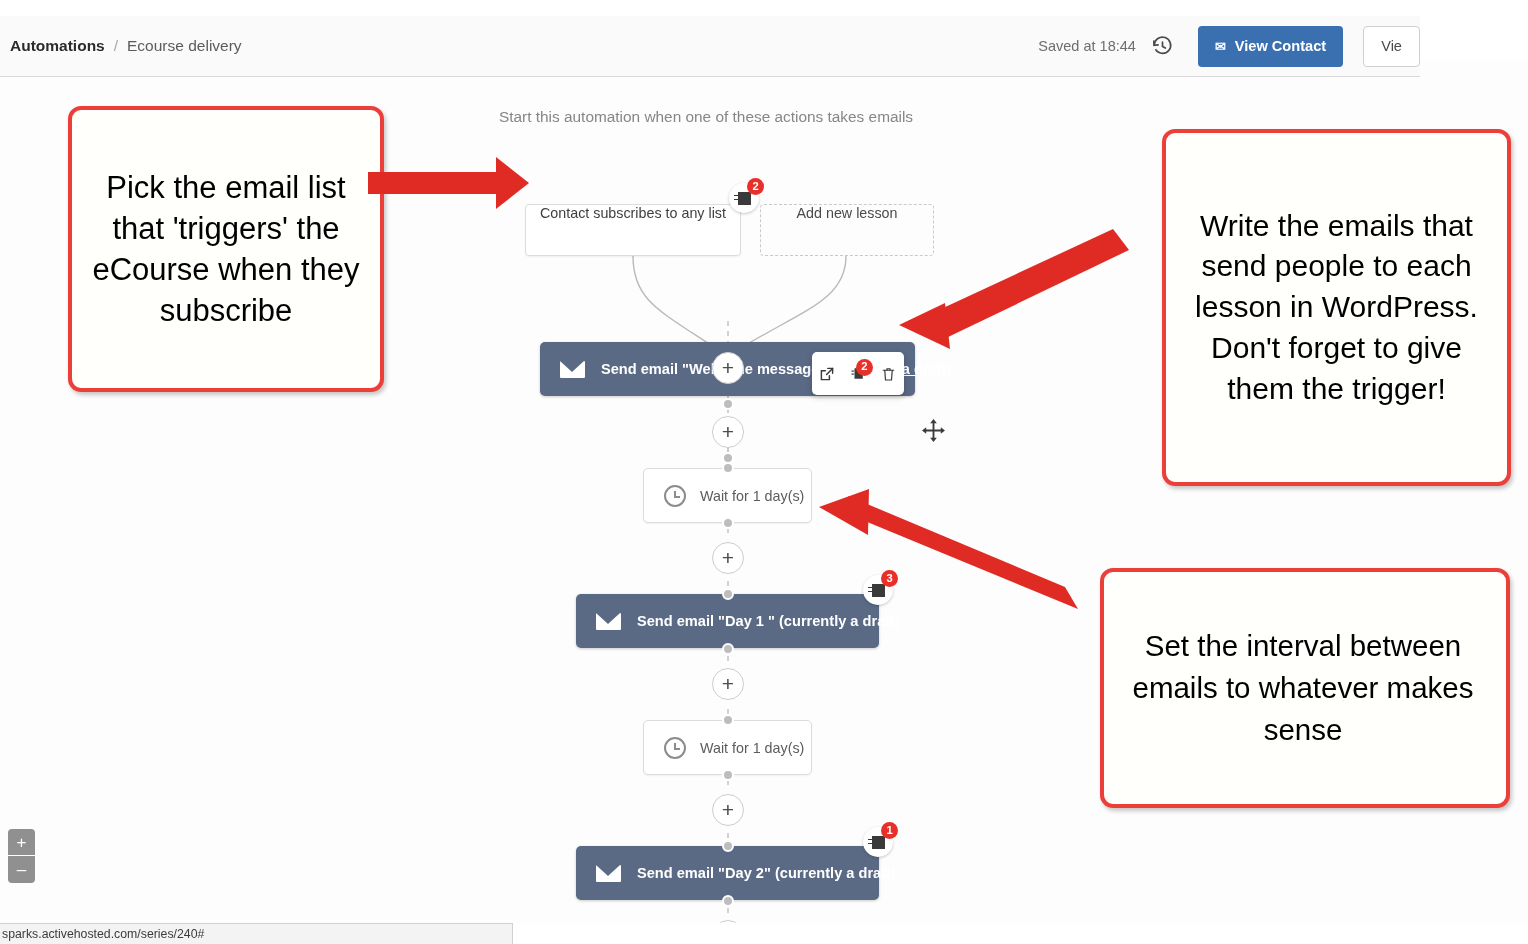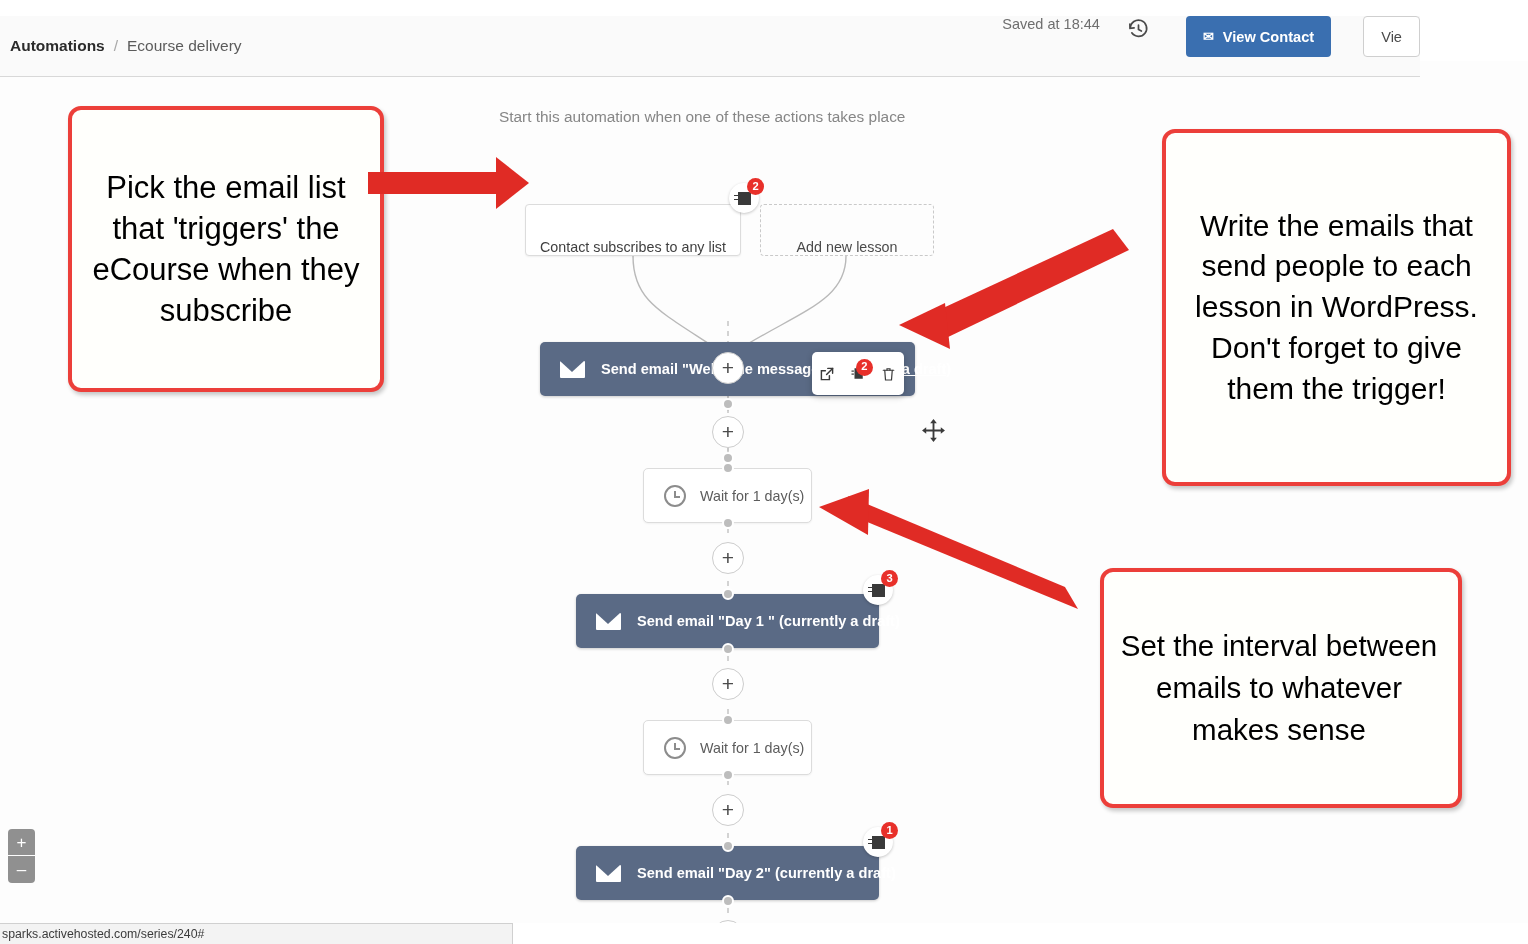--- a/index.html
+++ b/index.html
@@ -23,21 +23,21 @@
     display: flex; align-items: center; gap: 9px;
     margin-left: 10px;
     font-size: 15.5px;
   }
   .crumb-root { color: #2b2b2b; font-weight: bold; }
   .crumb-sep { color: #a8a8a8; font-weight: normal; }
   .crumb-leaf { color: #5b5b5b; }
 
   #header-right {
     margin-left: auto;
-    display: flex; gap: 16px;
+    display: flex; align-items: center; gap: 4px;
     padding-right: 0;
     height: 100%;
   }
   #saved-status {
     font-size: 14.5px; color: #6e6e6e;
     margin-right: 10px;
   }
   #history-icon {
     width: 26px; height: 26px;
     margin-right: 18px;
@@ -92,21 +92,21 @@
     white-space: nowrap;
   }
 
   
   .trigger-box {
     position: absolute;
     height: 52px;
     background: #fff;
     border: 1px solid #dcdcdc;
     border-radius: 4px;
-    display: flex; align-items: flex-end; justify-content: center;
+    display: flex; align-items: flex-start; justify-content: center;
     font-size: 14.3px;
     color: #3f3f3f;
     box-shadow: 0 1px 2px rgba(0,0,0,.06);
     cursor: pointer;
   }
   #trigger-subscribe { left: 525px; top: 143px; width: 216px; }
   #trigger-add {
     left: 760px; top: 143px; width: 174px;
     border: 1px dashed #c9c9c9;
     box-shadow: none;
@@ -317,21 +317,21 @@
     text-align: center;
     color: #000;
     font-family: "Liberation Sans", sans-serif;
     z-index: 20;
     padding: 10px 12px;
     box-shadow: 2px 3px 4px rgba(0,0,0,.22);
     margin-left: 28px;
   }
   #callout-left   { left: 40px;   top: 106px; width: 316px; height: 286px; font-size: 31px; line-height: 1.33; }
   #callout-right  { left: 1134px; top: 129px; width: 349px; height: 357px; font-size: 30px; line-height: 1.36; }
-  #callout-bottom { left: 1072px; top: 568px; width: 362px; height: 240px; font-size: 29.5px; line-height: 1.42; padding-left: 8px; }
+  #callout-bottom { left: 1072px; top: 568px; width: 410px; height: 240px; font-size: 29.5px; line-height: 1.42; padding-left: 8px; }
 
   #arrow-layer {
     position: absolute; top: 0; left: 0;
     width: 1528px; height: 944px;
     pointer-events: none;
     z-index: 25;
   }
 </style>
 </head>
 <body>
@@ -380,21 +380,21 @@
     <line x1="728" y1="448" x2="728" y2="472" stroke="#c9c9c9" stroke-width="1.6" stroke-dasharray="5,5"></line>
     <line x1="728" y1="520" x2="728" y2="548" stroke="#c9c9c9" stroke-width="1.6" stroke-dasharray="5,5"></line>
     <line x1="728" y1="575" x2="728" y2="600" stroke="#c9c9c9" stroke-width="1.6" stroke-dasharray="5,5"></line>
     <line x1="728" y1="648" x2="728" y2="674" stroke="#c9c9c9" stroke-width="1.6" stroke-dasharray="5,5"></line>
     <line x1="728" y1="700" x2="728" y2="724" stroke="#c9c9c9" stroke-width="1.6" stroke-dasharray="5,5"></line>
     <line x1="728" y1="772" x2="728" y2="800" stroke="#c9c9c9" stroke-width="1.6" stroke-dasharray="5,5"></line>
     <line x1="728" y1="827" x2="728" y2="852" stroke="#c9c9c9" stroke-width="1.6" stroke-dasharray="5,5"></line>
     <line x1="728" y1="900" x2="728" y2="925" stroke="#c9c9c9" stroke-width="1.6" stroke-dasharray="5,5"></line>
   </svg>
 
-  <div id="start-caption">Start this automation when one of these actions takes place</div>
+  <div id="start-caption">Start this automation when one of these actions takes emails</div>
 
   <div class="trigger-box" id="trigger-subscribe">
     <span>Contact subscribes to any list</span>
   </div>
   <div class="note-badge" style="left:729px; top:122px;">
     <span class="doc"></span>
     <span class="count-bubble">2</span>
   </div>
 
   <div class="trigger-box" id="trigger-add">

